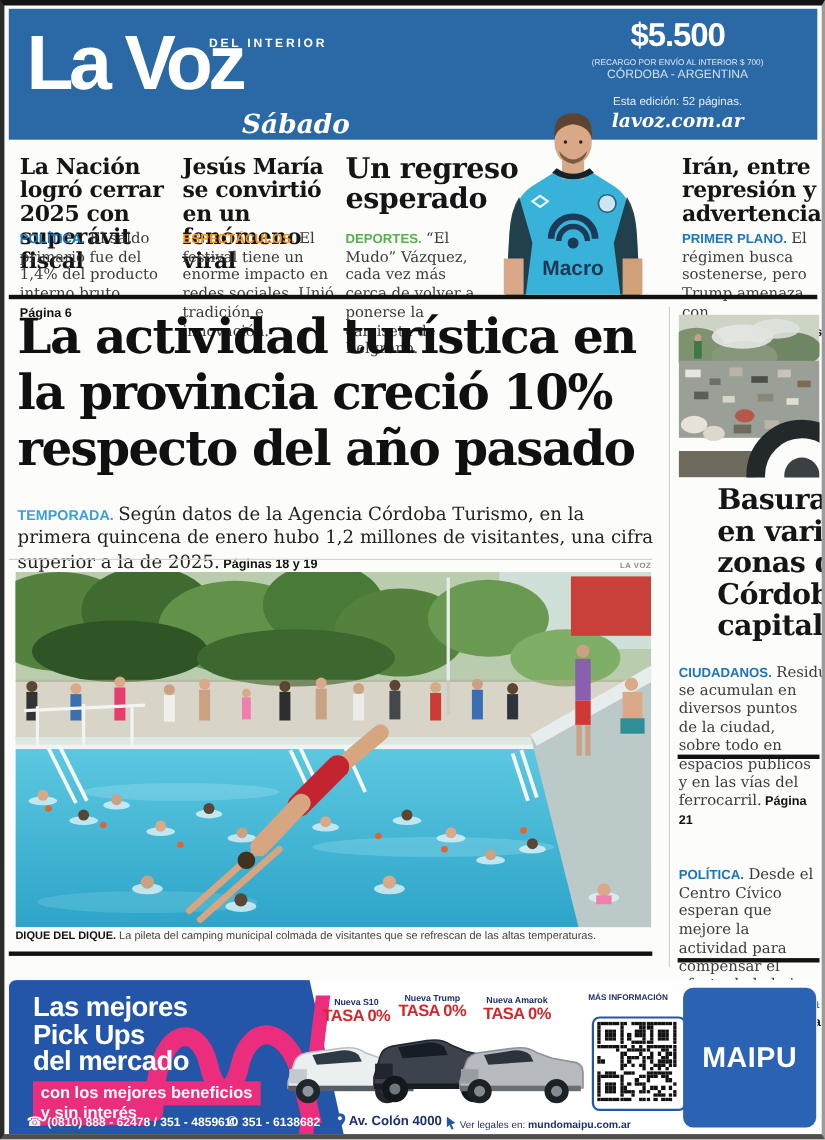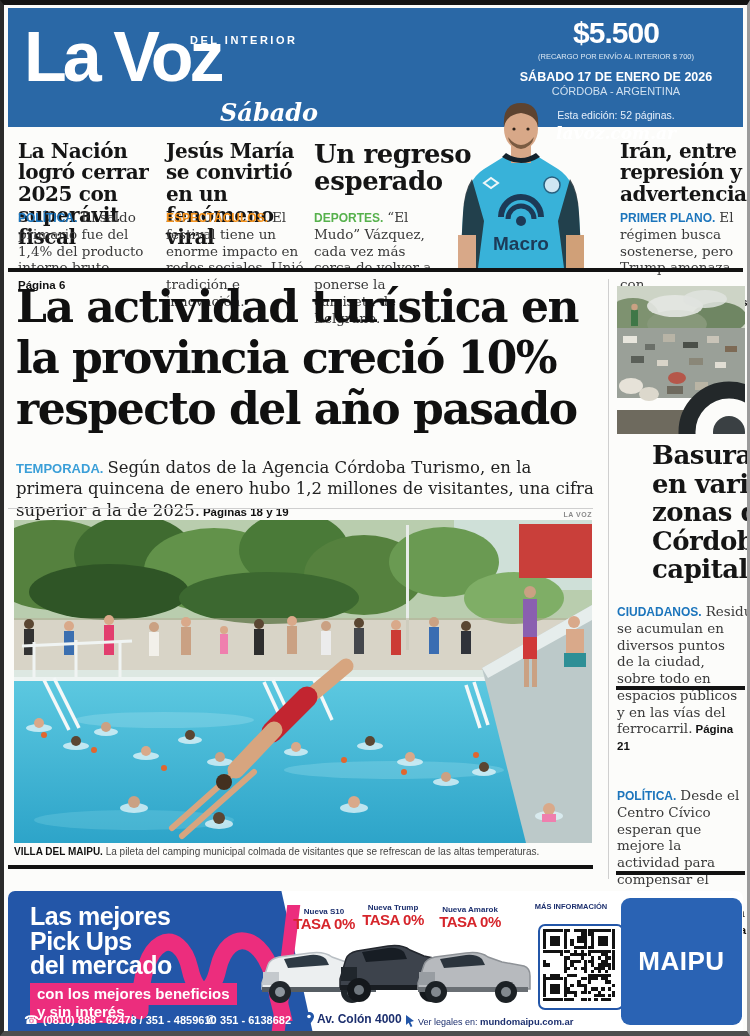--- a/index.html
+++ b/index.html
@@ -77,21 +77,20 @@
 
 <div class="page">
 
   <div class="abs masthead">
     <div class="abs logo-main">La Voz</div>
     <div class="abs logo-top">DEL INTERIOR</div>
     <div class="abs logo-sub">Sábado</div>
     <div class="abs mh-right">
       <div class="price">$5.500</div>
       <div class="price-note">(RECARGO POR ENVÍO AL INTERIOR $ 700)</div>
-      <div class="mh-date">SÁBADO 17 DE ENERO DE 2026</div>
       <div class="mh-place">CÓRDOBA - ARGENTINA</div>
       <div class="mh-edition">Esta edición: 52 páginas.</div>
       <div class="mh-site">lavoz.com.ar</div>
     </div>
   </div>
 
   <div class="abs teaser" style="left:14px;width:142px;">
     <div class="h-teaser">La Nación logró cerrar 2025 con superávit fiscal</div>
     <p class="teaser-body"><span class="kicker c-blue">POLÍTICA.</span><span>El saldo primario fue del 1,4% del producto interno bruto.</span><br><span class="pageref" style="margin-left:0">Página 6</span></p>
   </div>
@@ -298,21 +297,21 @@
         <line x1="332" y1="146" x2="288" y2="183" stroke="#d7a57f" stroke-width="15" stroke-linecap="round"></line>
         <line x1="293" y1="177" x2="258" y2="212" stroke="#c22530" stroke-width="21" stroke-linecap="round"></line>
         <line x1="260" y1="210" x2="222" y2="250" stroke="#d7a57f" stroke-width="17" stroke-linecap="round"></line>
         <line x1="232" y1="242" x2="158" y2="308" stroke="#d7a57f" stroke-width="6" stroke-linecap="round"></line>
         <line x1="240" y1="252" x2="168" y2="316" stroke="#d7a57f" stroke-width="6" stroke-linecap="round"></line>
         <circle cx="210" cy="262" r="8" fill="#43301f"></circle>
       </g>
     </svg>
   </div>
 
-  <p class="abs caption"><b>VILLA DEL MAIPU.</b> <span>La pileta del camping municipal colmada de visitantes que se refrescan de las altas temperaturas.</span></p>
+  <p class="abs caption"><b>DIQUE DEL DIQUE.</b> <span>La pileta del camping municipal colmada de visitantes que se refrescan de las altas temperaturas.</span></p>
 
   <div class="rule" style="left:4px;top:860px;width:585px;"></div>
 
   <div class="hairline" style="left:604px;top:274px;width:1px;height:600px;"></div>
 
   <div class="abs" style="left:613px;top:281px;width:128px;height:148px;">
     <svg width="128" height="148" viewBox="0 0 128 148">
       <rect x="0" y="0" width="128" height="42" fill="#cdd4c6"></rect>
       <ellipse cx="16" cy="30" rx="26" ry="18" fill="#7e9270"></ellipse>
       <ellipse cx="102" cy="32" rx="28" ry="16" fill="#6f8663"></ellipse>

